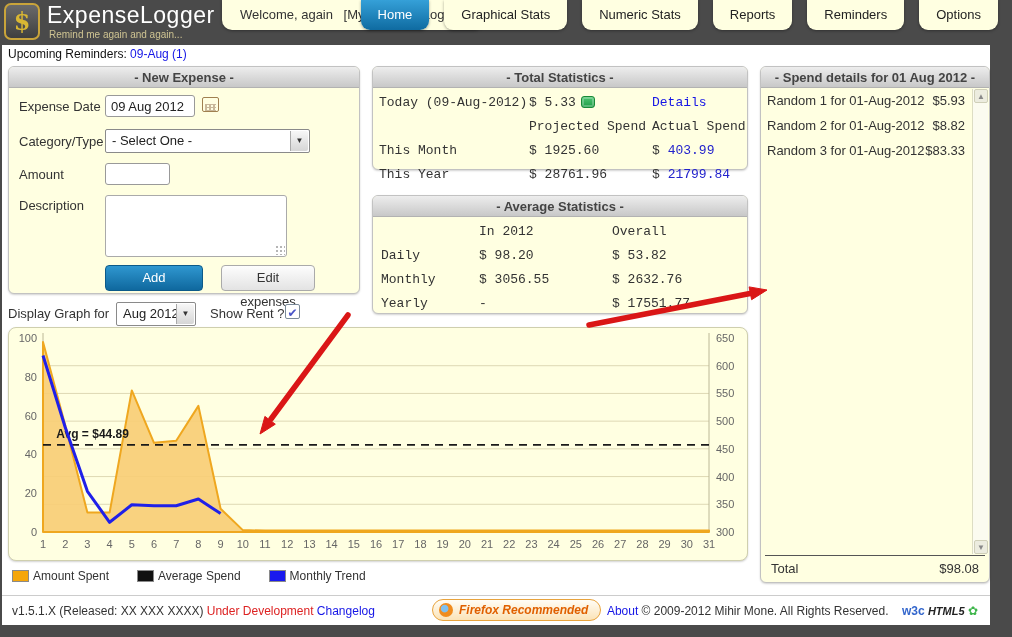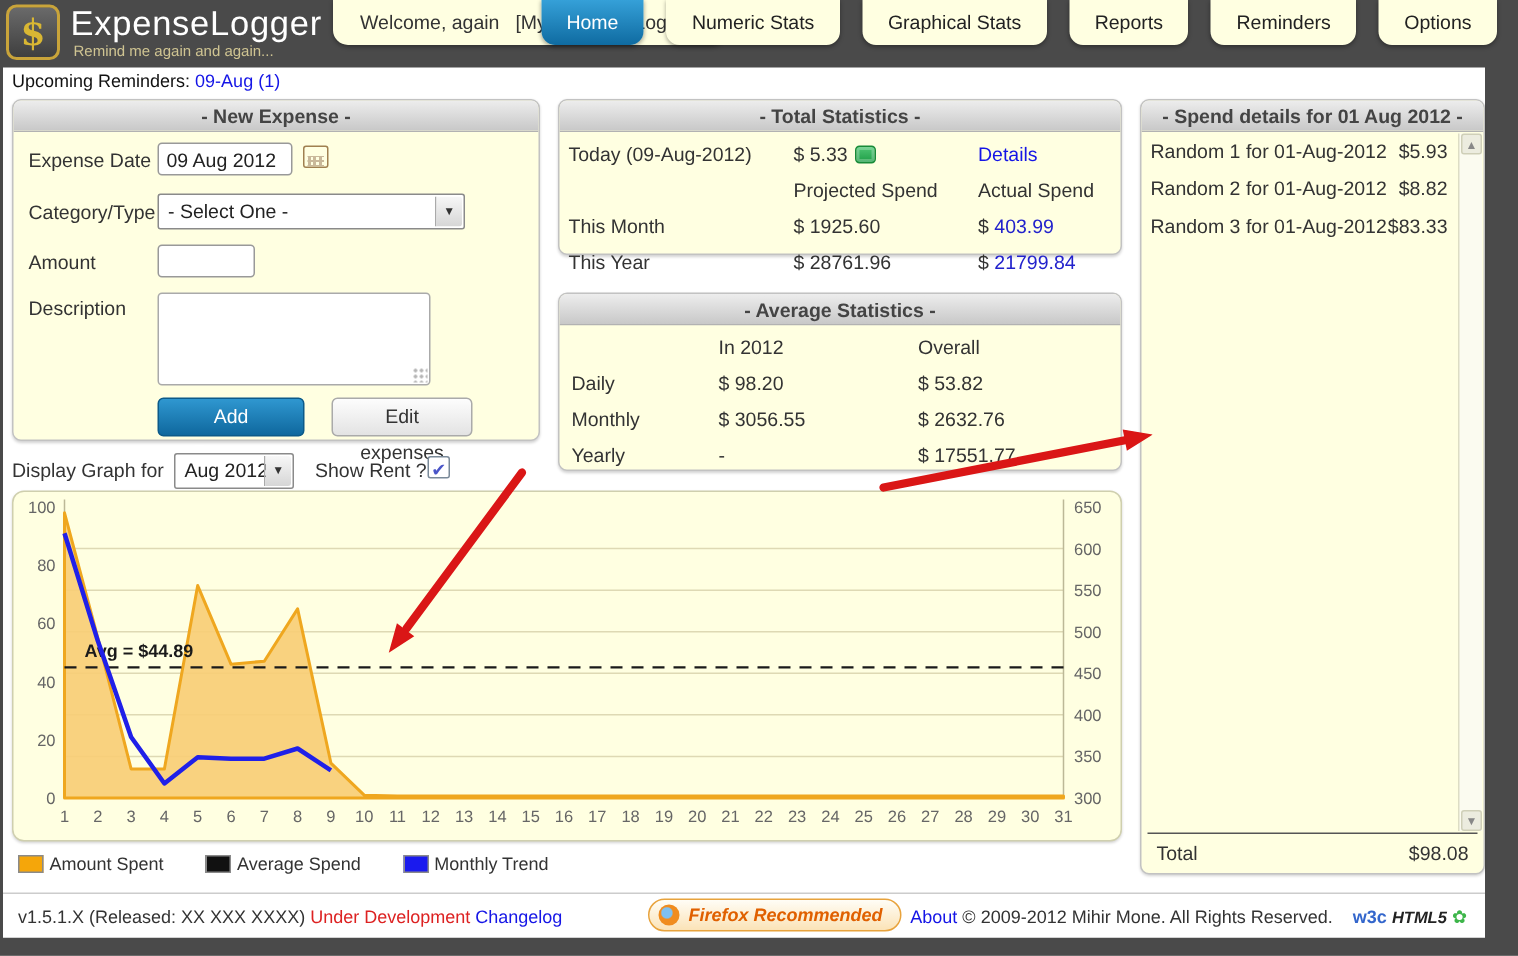--- a/index.html
+++ b/index.html
@@ -62,21 +62,21 @@
   .btn-gray { position:absolute; height:26px; padding:0 11px; background:linear-gradient(#fdfdfd,#e3e3e3);
               border:1px solid #aaa; border-radius:4px; color:#333; font-size:13px; line-height:24px;
               cursor:pointer; text-align:center; }
 
   
   #total-stats { left:372px; top:66px; width:376px; height:104px; }
   #avg-stats   { left:372px; top:195px; width:376px; height:119px; }
   .stat-grid { display:grid; font-size:13px; color:#333; padding-top:3px; }
   #total-stats .stat-grid { grid-template-columns:150px 123px 1fr; padding-left:6px; }
   #avg-stats .stat-grid   { grid-template-columns:98px 133px 1fr;  padding-left:8px; }
-  .stat-grid > div { line-height:24px; white-space:nowrap; }
+  .stat-grid > div { line-height:24px; white-space:nowrap;font-family:Liberation Mono, monospace; }
   .val-link { color:#2222cc; text-decoration:none; cursor:pointer; }
   .blue-link { color:#1515e6; text-decoration:none; cursor:pointer; }
   .note-icon { display:inline-block; width:14px; height:12px; margin-left:5px; vertical-align:-2px;
                background:linear-gradient(#4ec573,#1f9e47); border:1px solid #188a38; border-radius:3px;
                box-shadow:inset 0 0 0 2px rgba(255,255,255,.25); }
 
   
   #spend-details { left:760px; top:66px; width:230px; height:517px; }
   .spend-list { position:absolute; left:0; top:21px; right:0; height:468px; }
   .spend-row { display:flex; justify-content:space-between; padding:0 24px 0 6px; line-height:25px;
@@ -138,22 +138,22 @@
     </div>
     <div class="app-title">ExpenseLogger</div>
     <div class="tagline">Remind me again and again...</div>
     <div class="welcome-box">
       <span>Welcome, again</span>
       <a>[My Profile]</a>
       <a>[Logout]</a>
     </div>
     <nav class="tabs">
       <div class="tab active">Home</div>
+      <div class="tab">Graphical Stats</div>
       <div class="tab">Numeric Stats</div>
-      <div class="tab">Graphical Stats</div>
       <div class="tab">Reports</div>
       <div class="tab">Reminders</div>
       <div class="tab">Options</div>
     </nav>
   </div>
 
   <div class="sheet"></div>
 
   <div class="reminders">
     <span>Upcoming Reminders:</span>

